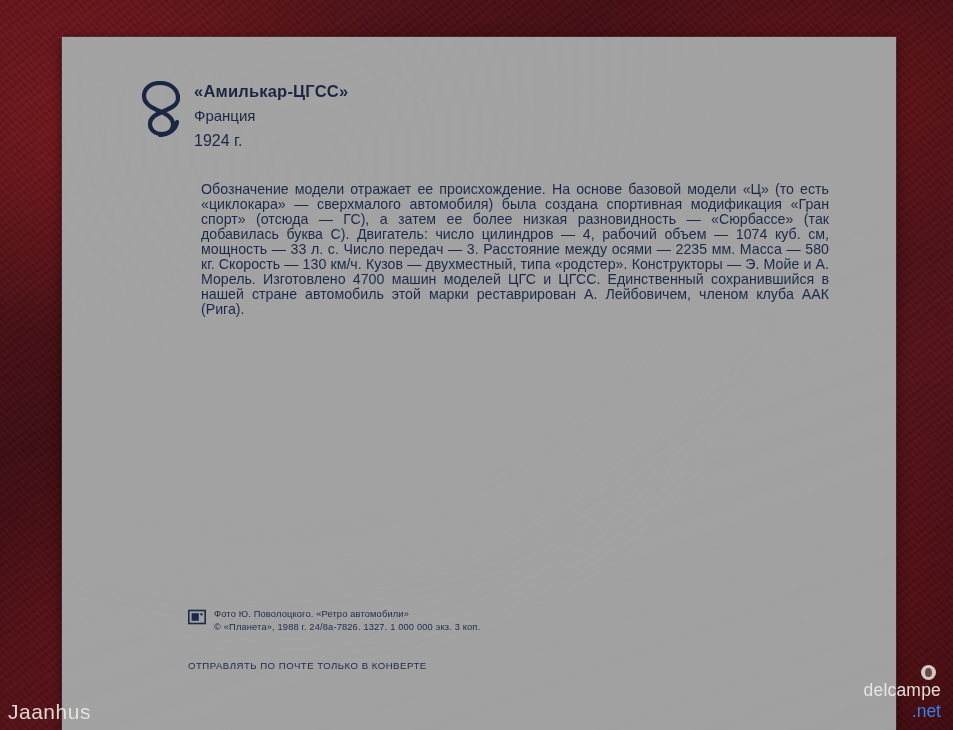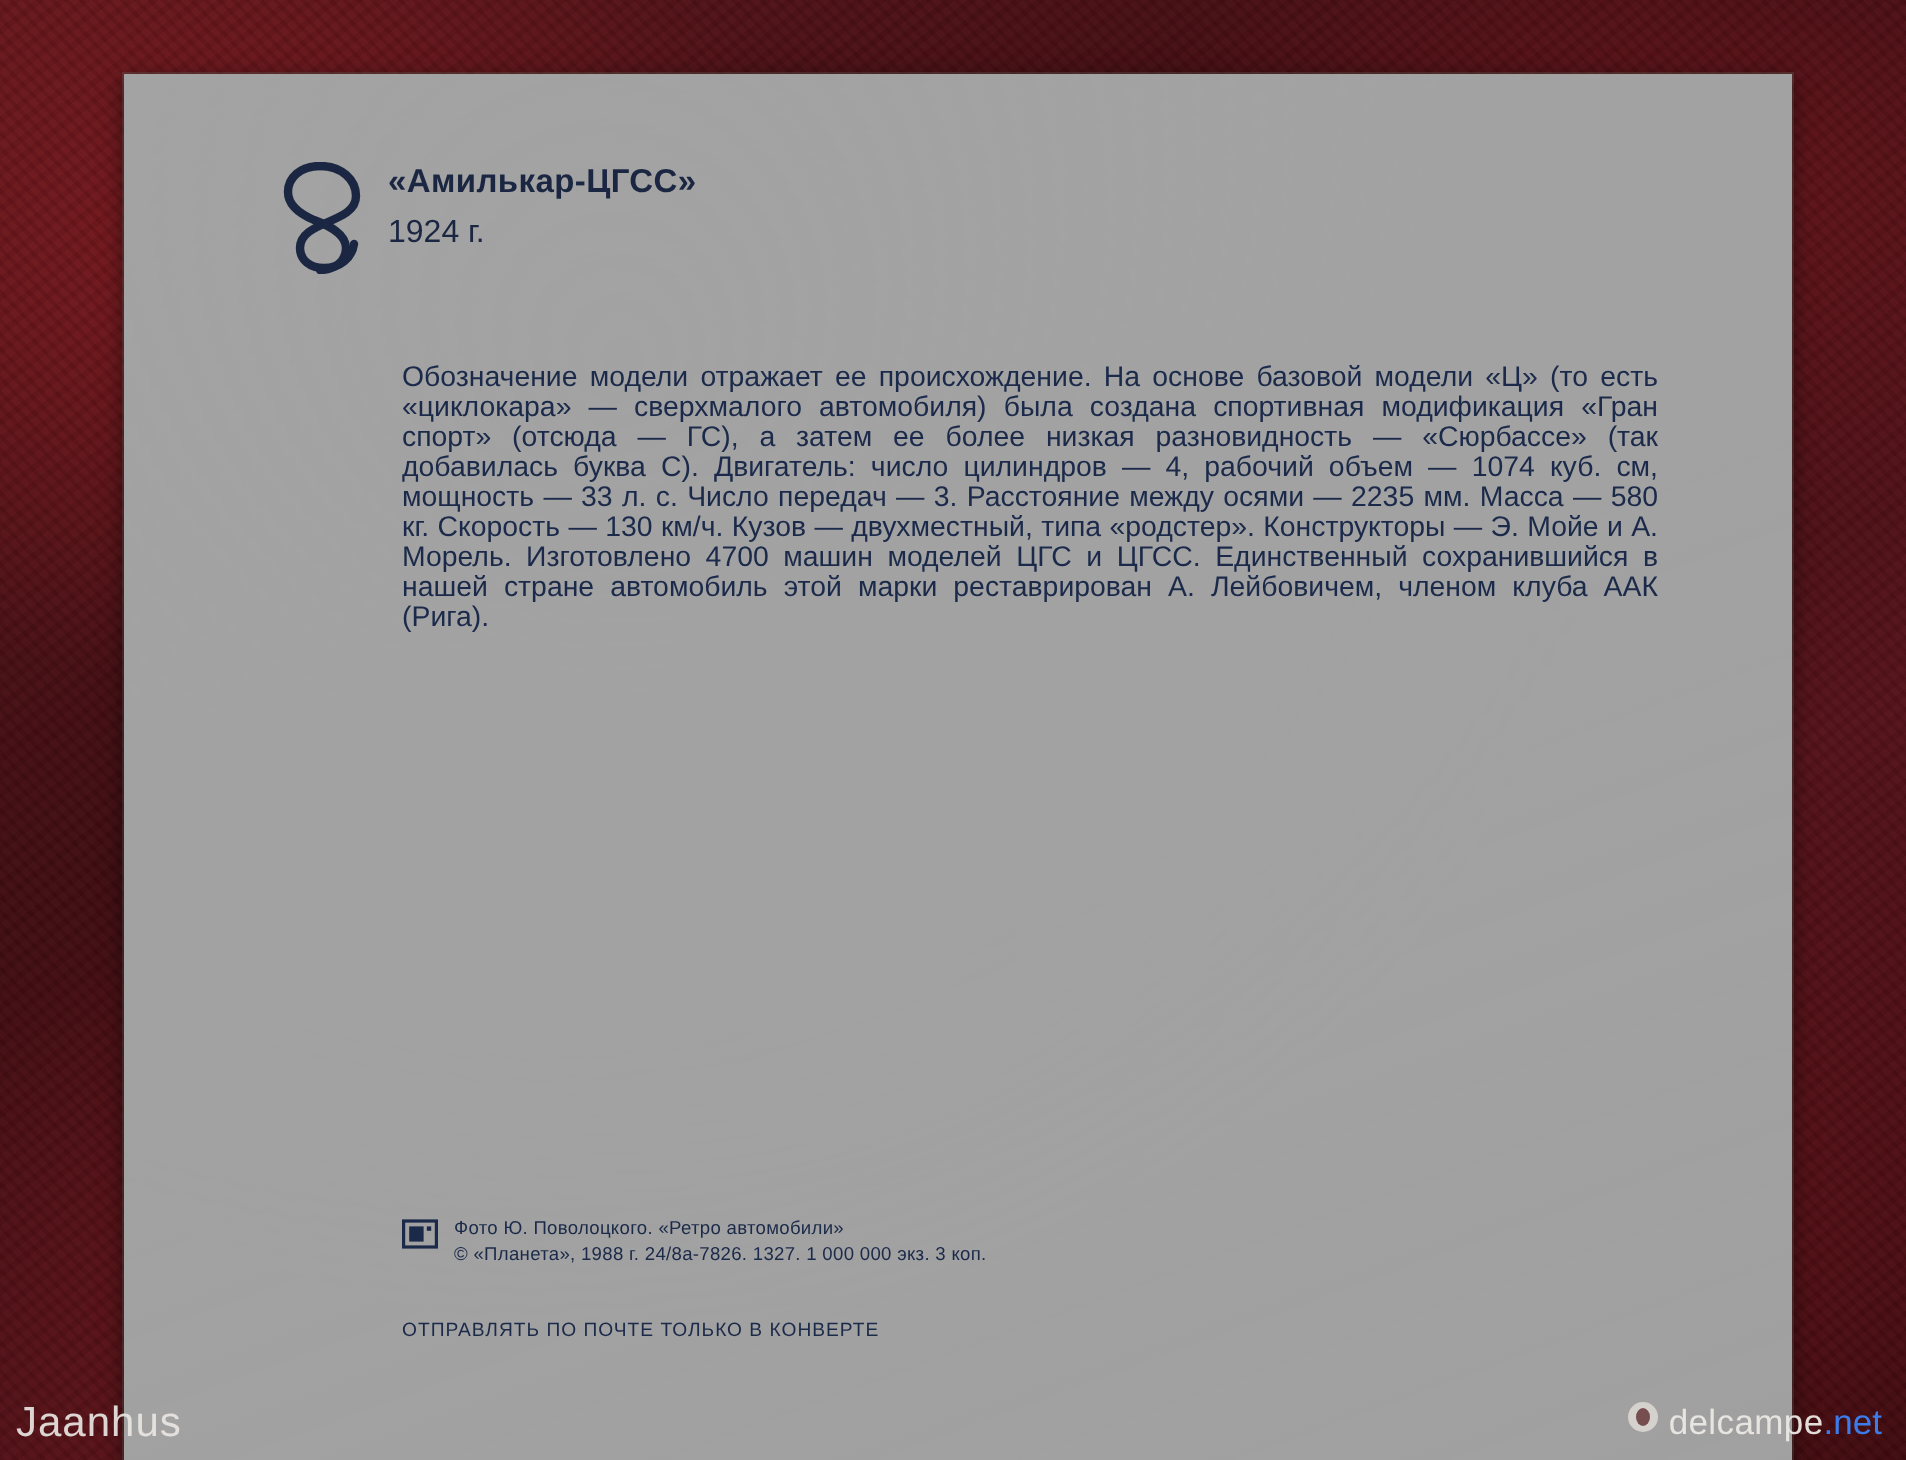--- a/index.html
+++ b/index.html
@@ -102,21 +102,21 @@
     font-size: 14.2px;
     line-height: 15px;
     text-align: justify;
   }
   .body-text p {
     margin: 0;
   }
 
   .footer {
     position: absolute;
-    left: 139px;
+    left: 126px;
     bottom: 82px;
     width: 640px;
     color: #1b2a4a;
   }
   .footer-row {
     display: flex;
     align-items: flex-start;
   }
   .camera-icon {
     width: 18px;
@@ -146,22 +146,23 @@
     font-size: 21px;
     letter-spacing: 0.5px;
     opacity: 0.92;
     margin-top: 44px;
   }
   #wm-right {
     position: absolute;
     right: 12px;
     bottom: 8px;
     display: flex;
-    align-items: flex-start;
+    align-items: flex-end;
     opacity: 0.95;
+    flex-direction: column;
   }
   #wm-right .dot {
     width: 15px;
     height: 15px;
     border-radius: 50%;
     background: #d8d4d0;
     margin-right: 5px;
     position: relative;
   }
   #wm-right .dot::after {
@@ -192,20 +193,21 @@
 
 <div id="card">
 
   <div class="header">
     <svg class="logo" viewBox="0 0 42 56">
       <path d="M20 2 C31 2 38 9 38 17 C38 24 31 27 24 30 C17 33 10 36 10 43 C10 49 15 53 22 53 C30 53 36 48 37 41" fill="none" stroke="#1b2742" stroke-width="4.2" stroke-linecap="round"></path>
       <path d="M20 2 C10 2 4 8 4 15 C4 22 10 26 17 29 C25 32 33 36 33 43 C33 50 27 54 20 54" fill="none" stroke="#1b2742" stroke-width="4.2" stroke-linecap="round"></path>
     </svg>
     <div class="title-block">
       <div class="title">«Амилькар-ЦГСС»</div>
+      <div class="subtitle">Франция</div>
       <div class="year">1924 г.</div>
     </div>
   </div>
 
   <div class="body-text">
     <p>Обозначение модели отражает ее происхождение. На основе базовой модели «Ц» (то есть «циклокара» — сверхмалого автомобиля) была создана спортивная модификация «Гран спорт» (отсюда — ГС), а затем ее более низкая разновидность — «Сюрбассе» (так добавилась буква С). Двигатель: число цилиндров — 4, рабочий объем — 1074 куб. см, мощность — 33 л. с. Число передач — 3. Расстояние между осями — 2235 мм. Масса — 580 кг. Скорость — 130 км/ч. Кузов — двухместный, типа «родстер». Конструкторы — Э. Мойе и А. Морель. Изготовлено 4700 машин моделей ЦГС и ЦГСС. Единственный сохранившийся в нашей стране автомобиль этой марки реставрирован А. Лейбовичем, членом клуба ААК (Рига).</p>
   </div>
 
   <div class="footer">
     <div class="footer-row">

